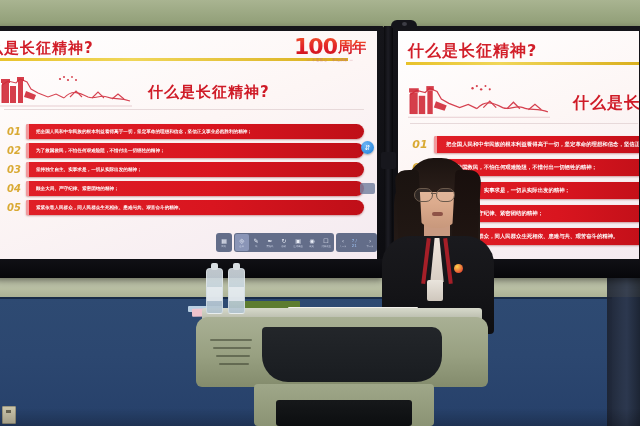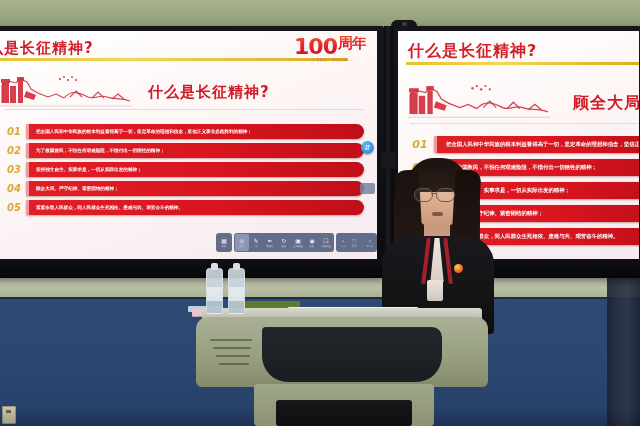--- a/index.html
+++ b/index.html
@@ -328,21 +328,21 @@
   <div class="display left">
     <div class="bezel"></div>
     <div class="screen">
       <div class="slide">
         <div class="slide-wash"></div>
 
         <div class="hdr-title" style="left:-10px;top:8px;font-size:15px;">么是长征精神?</div>
         <div class="hdr-rule" style="left:-10px;top:27px;width:360px;"></div>
 
         <div class="logo100" style="left:290px;top:5px;width:84px;">
-          <div style="display:flex;align-items:flex-start;justify-content:center;gap:1px;">
+          <div style="display:flex;align-items:center;justify-content:center;gap:1px;">
             <span class="big" style="font-size:22px;">100</span>
             <span class="big" style="font-size:15px;">周年</span>
           </div>
           <div class="sub" style="font-size:3.4px;">— 不忘初心 · 牢记使命 —</div>
         </div>
 
         <svg class="wall-art" style="left:2px;top:36px;width:132px;height:44px;" viewBox="0 0 132 44">
           <g fill="none" stroke="#cf2233" stroke-width="1.1" opacity=".85">
             <path d="M2 36 L2 18 L8 14 L16 16 L20 12 L27 15 L31 22 L38 26 L48 30 L56 27 L64 31"></path>
             <path d="M64 31 C72 22, 80 26, 88 30 C95 33, 100 27, 107 30 C114 33, 120 30, 130 34"></path>
@@ -481,21 +481,21 @@
             <path d="M26 24 L36 28 L34 33 L24 30 Z"></path>
             <circle cx="60" cy="12" r="1.1"></circle>
               <circle cx="64" cy="10" r="1"></circle>
             <circle cx="68" cy="13" r="1.1"></circle>
               <circle cx="72" cy="10" r=".9"></circle>
             <circle cx="76" cy="13" r="1"></circle>
           </g>
           <line x1="0" y1="39" x2="132" y2="39" stroke="#e7cdd0" stroke-width="1"></line>
         </svg>
 
-        <div class="main-title" style="left:175px;top:62px;font-size:16px;">顾全大局</div>
+        <div class="main-title" style="left:175px;top:62px;font-size:16px;">什么是长</div>
         <div class="sep" style="left:12px;top:92px;width:228px;"></div>
 
         <div class="bullets" style="left:8px;top:104px;width:252px;">
           <div class="brow" style="height:18px;margin-bottom:5px;">
             <div class="bnum" style="width:28px;font-size:11px;">01</div>
             <div class="bbar" style="height:17px;font-size:5.4px;padding-left:12px;">把全国人民和中华民族的根本利益看得高于一切，坚定革命的理想和信念，坚信正义事业必然胜利的精神；</div>
           </div>
           <div class="brow" style="height:18px;margin-bottom:5px;">
             <div class="bnum" style="width:28px;font-size:11px;">02</div>
             <div class="bbar" style="height:17px;font-size:5.4px;padding-left:12px;">为了救国救民，不怕任何艰难险阻，不惜付出一切牺牲的精神；</div>

